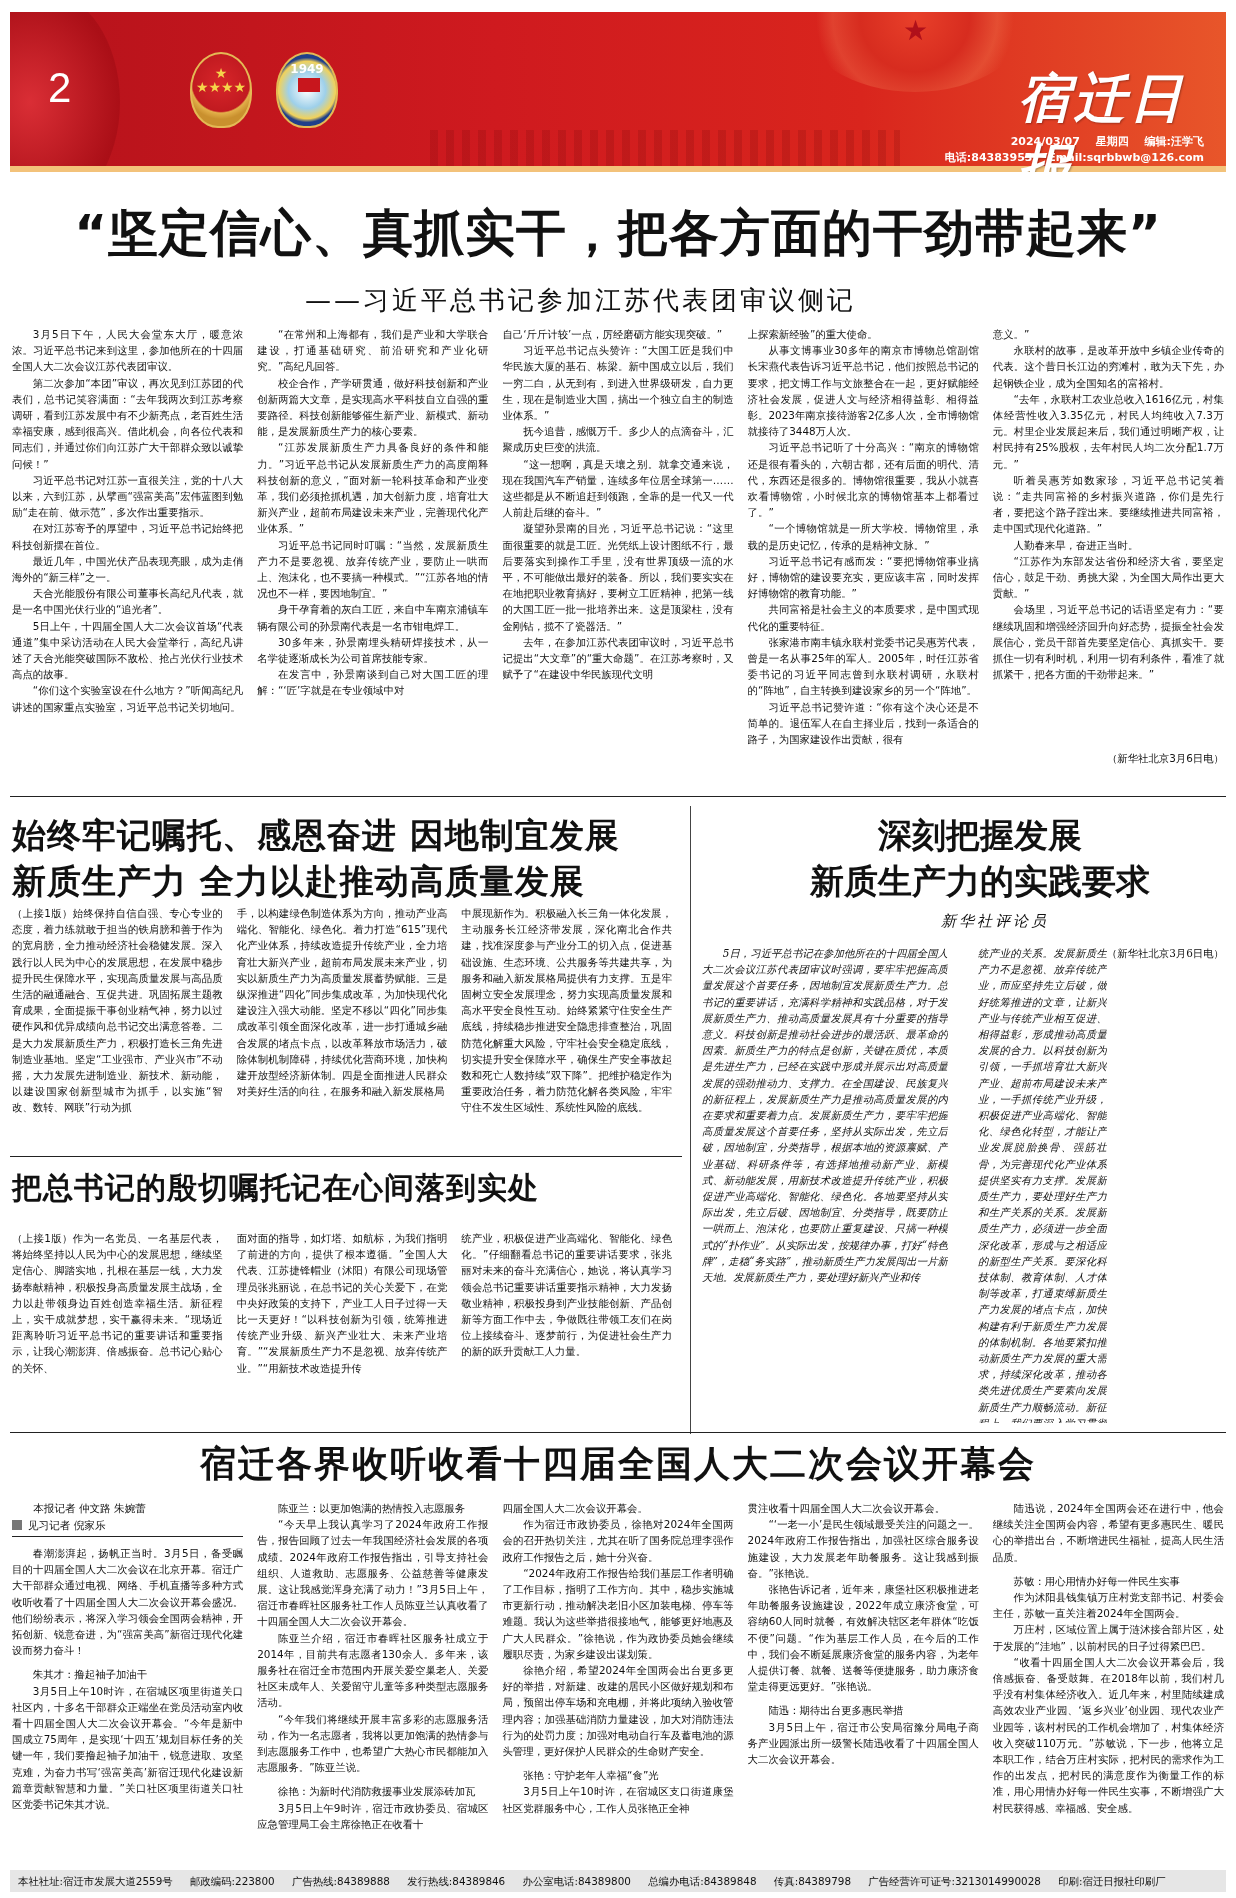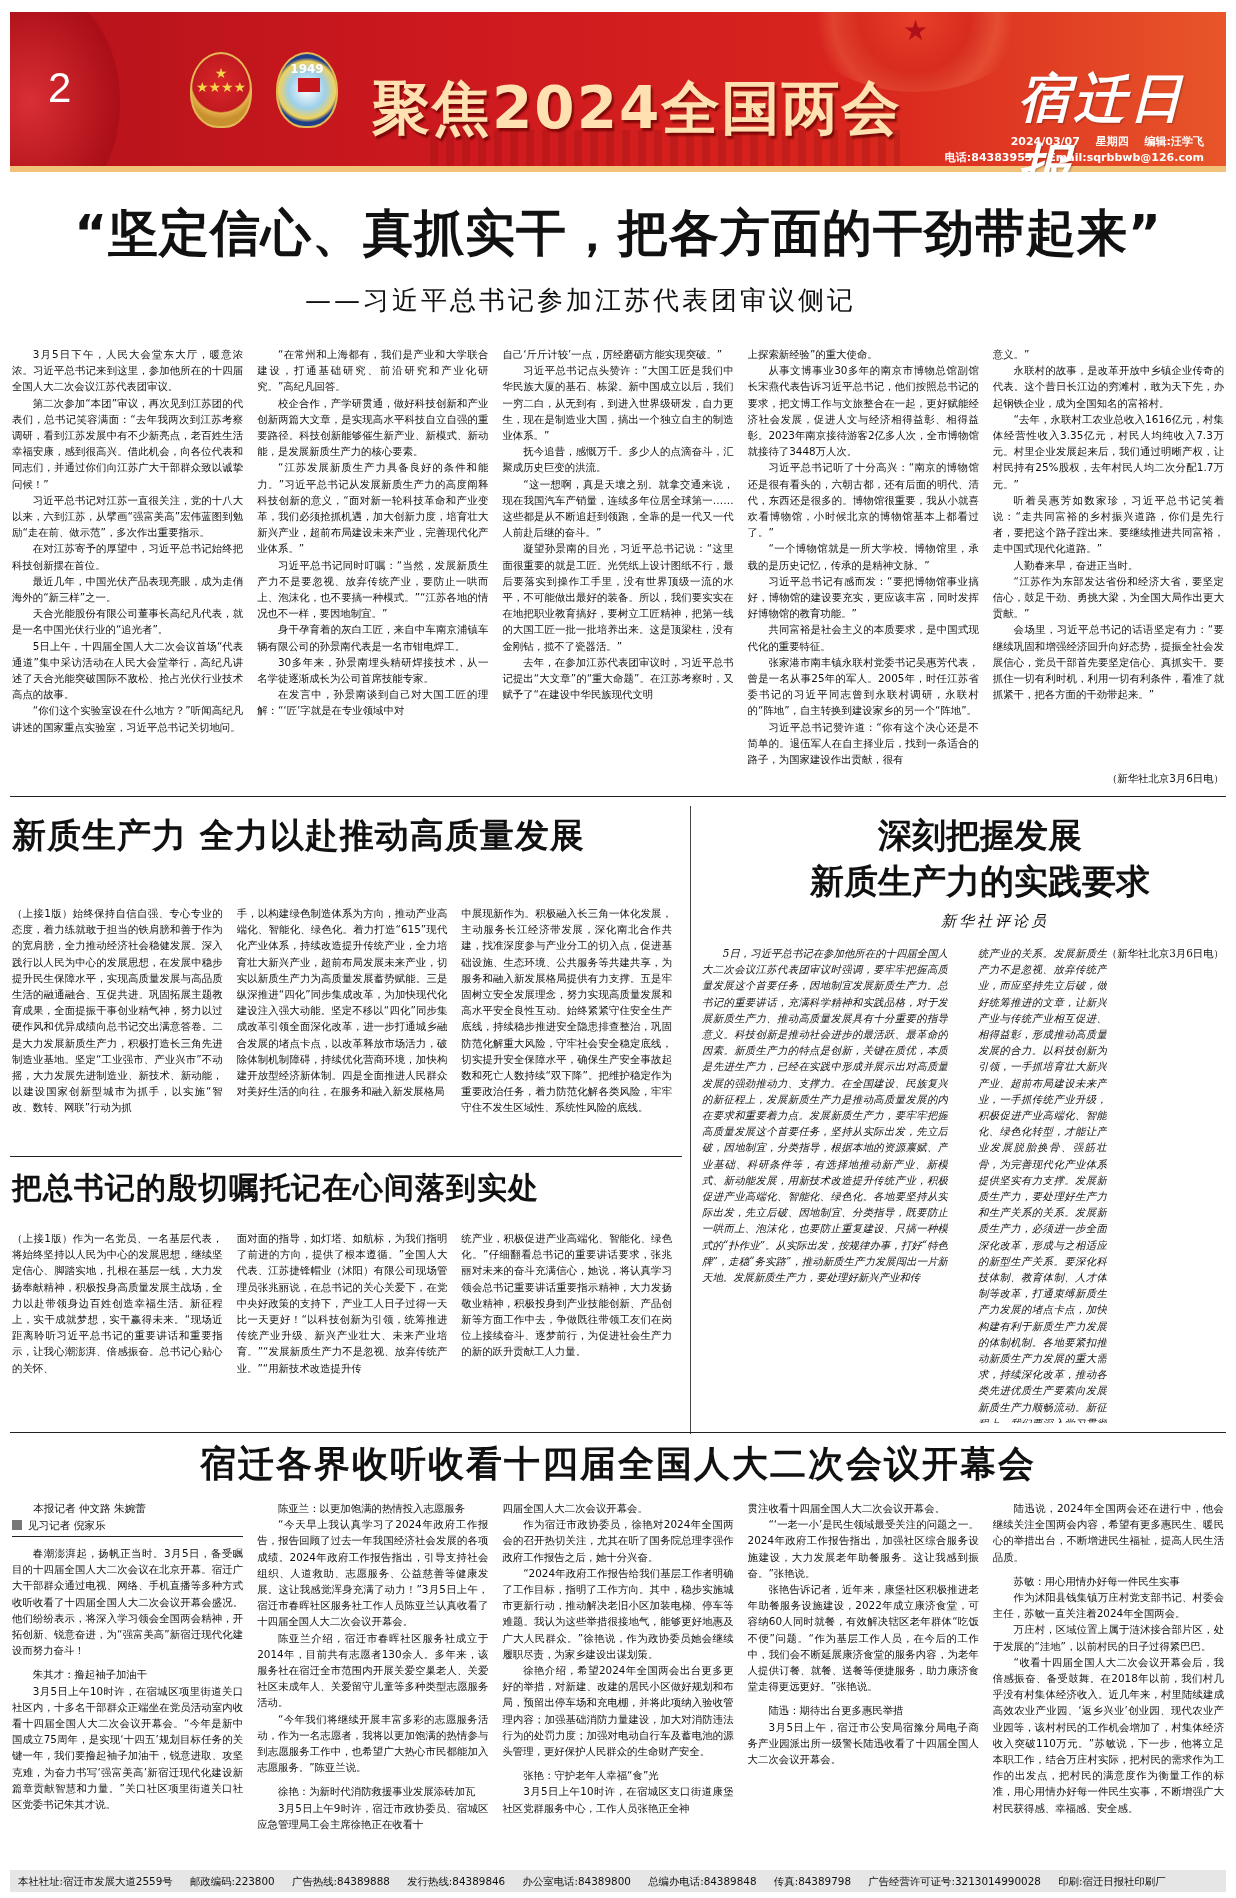--- a/index.html
+++ b/index.html
@@ -114,38 +114,37 @@
   <div class="page-num">2</div>
 
   <div class="emblem npc">
     <div class="stars">★<br>★★★★</div>
   </div>
   <div class="emblem cppcc">
     <div class="yr">1949</div>
     <div class="flag"></div>
   </div>
 
-  <div class="banner-title">聚焦2024全国两会</div>
   <div class="masthead">宿迁日报</div>
 
   <div class="meta-line l1">
     <span>2024/03/07</span>
     <span>星期四</span>
     <span>编辑:汪学飞</span>
   </div>
   <div class="meta-line l2">
     <span>电话:84383953</span>
     <span>Email:sqrbbwb@126.com</span>
   </div>
 </div>
 
 <h1 class="main-headline">“坚定信心、真抓实干，把各方面的干劲带起来”</h1>
 <div class="main-subtitle">——习近平总书记参加江苏代表团审议侧记</div>
 
-<div class="cols" style="left:12px; top:346px; width:1212px; height:440px;">
+<div class="cols" style="left:12px; top:326px; width:1212px; height:440px;">
   <div class="col">
     <p>3月5日下午，人民大会堂东大厅，暖意浓浓。习近平总书记来到这里，参加他所在的十四届全国人大二次会议江苏代表团审议。</p>
     <p>第二次参加“本团”审议，再次见到江苏团的代表们，总书记笑容满面：“去年我两次到江苏考察调研，看到江苏发展中有不少新亮点，老百姓生活幸福安康，感到很高兴。借此机会，向各位代表和同志们，并通过你们向江苏广大干部群众致以诚挚问候！”</p>
     <p>习近平总书记对江苏一直很关注，党的十八大以来，六到江苏，从擘画“强富美高”宏伟蓝图到勉励“走在前、做示范”，多次作出重要指示。</p>
     <p>在对江苏寄予的厚望中，习近平总书记始终把科技创新摆在首位。</p>
     <p>最近几年，中国光伏产品表现亮眼，成为走俏海外的“新三样”之一。</p>
     <p>天合光能股份有限公司董事长高纪凡代表，就是一名中国光伏行业的“追光者”。</p>
     <p>5日上午，十四届全国人大二次会议首场“代表通道”集中采访活动在人民大会堂举行，高纪凡讲述了天合光能突破国际不敌松、抢占光伏行业技术高点的故事。</p>
     <p>“你们这个实验室设在什么地方？”听闻高纪凡讲述的国家重点实验室，习近平总书记关切地问。</p>
   </div>
@@ -186,20 +185,21 @@
       <p>“江苏作为东部发达省份和经济大省，要坚定信心，鼓足干劲、勇挑大梁，为全国大局作出更大贡献。”</p>
       <p>会场里，习近平总书记的话语坚定有力：“要继续巩固和增强经济回升向好态势，提振全社会发展信心，党员干部首先要坚定信心、真抓实干。要抓住一切有利时机，利用一切有利条件，看准了就抓紧干，把各方面的干劲带起来。”</p>
     </div>
     <p class="dateline">（新华社北京3月6日电）</p>
   </div>
 </div>
 
 <div class="rule-h" style="left:10px; top:796px; width:1216px;"></div>
 
 <div class="sec2-left-title serif-head">
+  <div>始终牢记嘱托、感恩奋进  因地制宜发展</div>
   <div>新质生产力  全力以赴推动高质量发展</div>
 </div>
 
 <div class="cols" style="left:12px; top:905px; width:660px; height:242px;">
   <div class="col">
       <p class="noindent">（上接1版）始终保持自信自强、专心专业的态度，着力练就敢于担当的铁肩膀和善于作为的宽肩膀，全力推动经济社会稳健发展。深入践行以人民为中心的发展思想，在发展中稳步提升民生保障水平，实现高质量发展与高品质生活的融通融合、互促共进。巩固拓展主题教育成果，全面提振干事创业精气神，努力以过硬作风和优异成绩向总书记交出满意答卷。二是大力发展新质生产力，积极打造长三角先进制造业基地。坚定“工业强市、产业兴市”不动摇，大力发展先进制造业、新技术、新动能，以建设国家创新型城市为抓手，以实施“智改、数转、网联”行动为抓</p>
     </div>
   <div class="col">
       <p class="noindent">手，以构建绿色制造体系为方向，推动产业高端化、智能化、绿色化。着力打造“615”现代化产业体系，持续改造提升传统产业，全力培育壮大新兴产业，超前布局发展未来产业，切实以新质生产力为高质量发展蓄势赋能。三是纵深推进“四化”同步集成改革，为加快现代化建设注入强大动能。坚定不移以“四化”同步集成改革引领全面深化改革，进一步打通城乡融合发展的堵点卡点，以改革释放市场活力，破除体制机制障碍，持续优化营商环境，加快构建开放型经济新体制。四是全面推进人民群众对美好生活的向往，在服务和融入新发展格局</p>
     </div>

